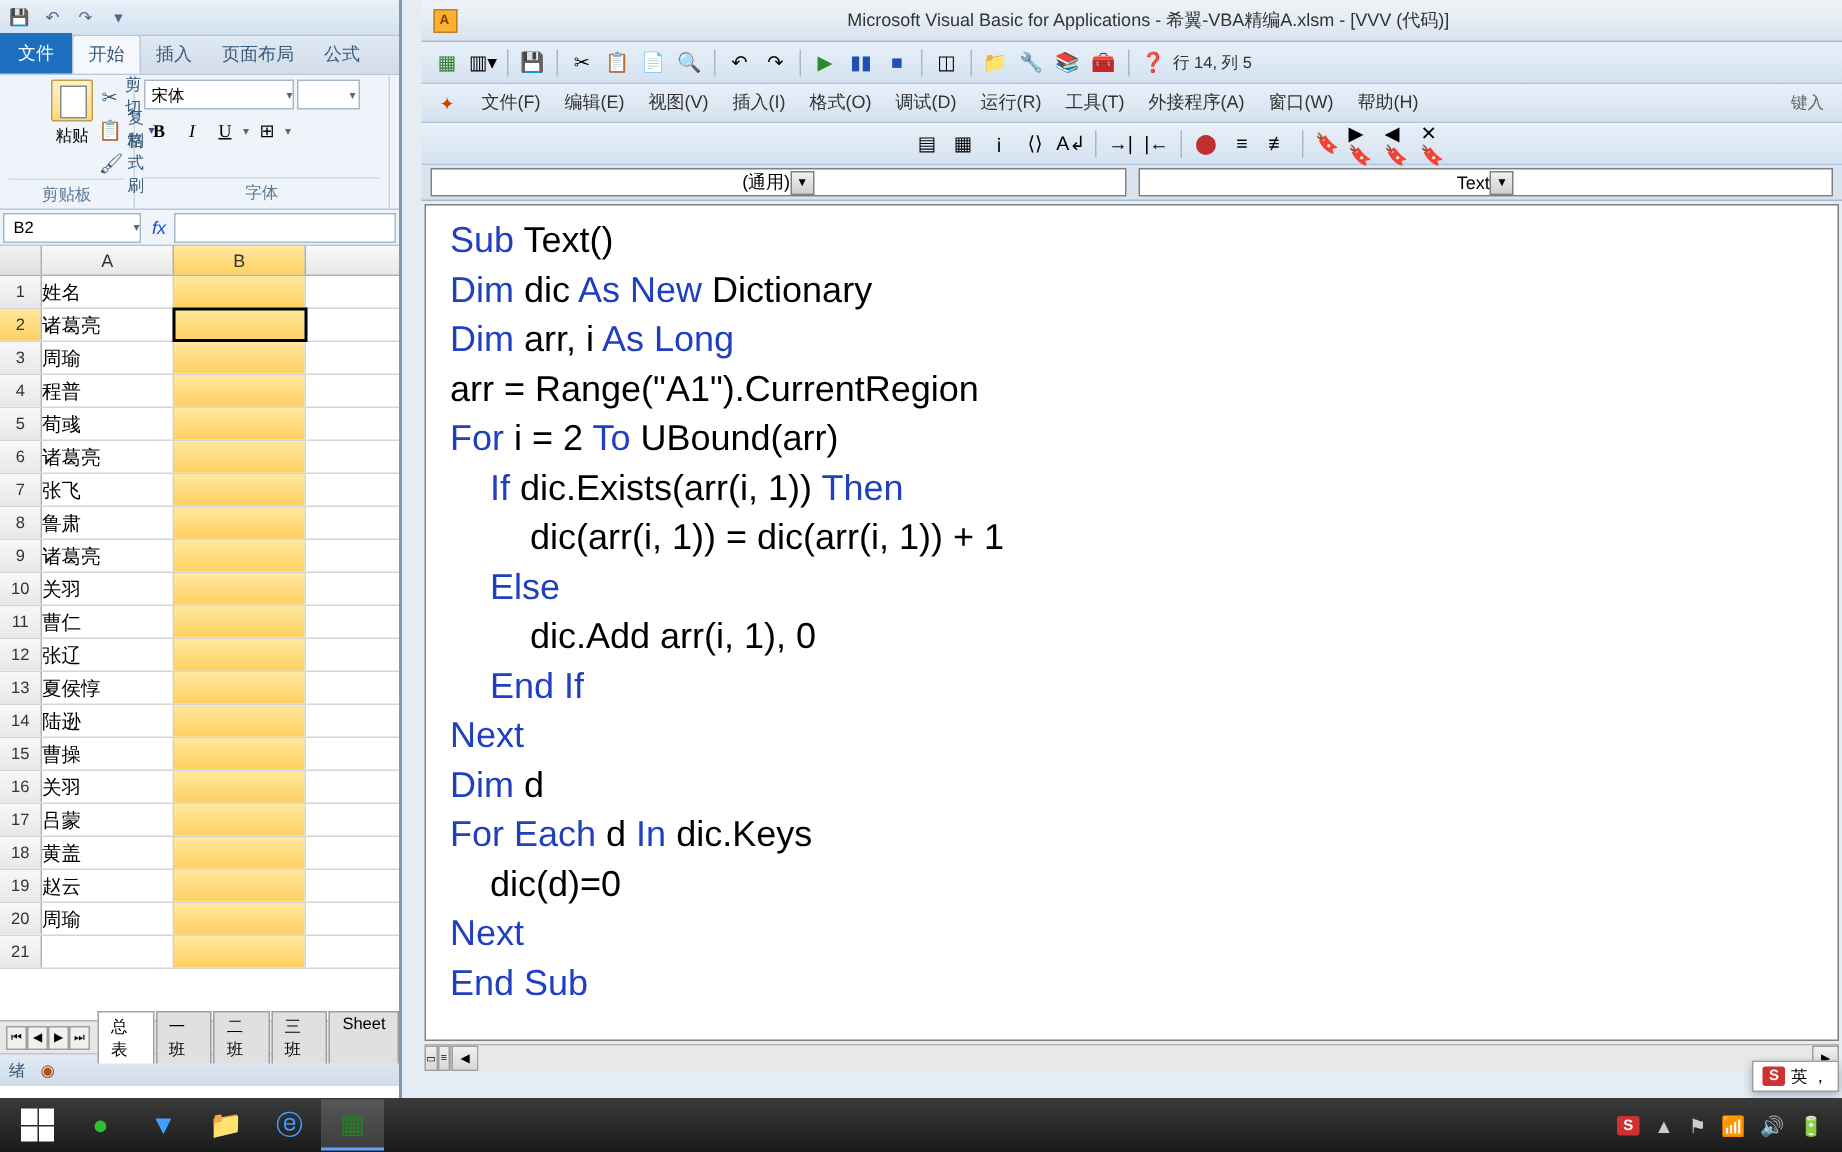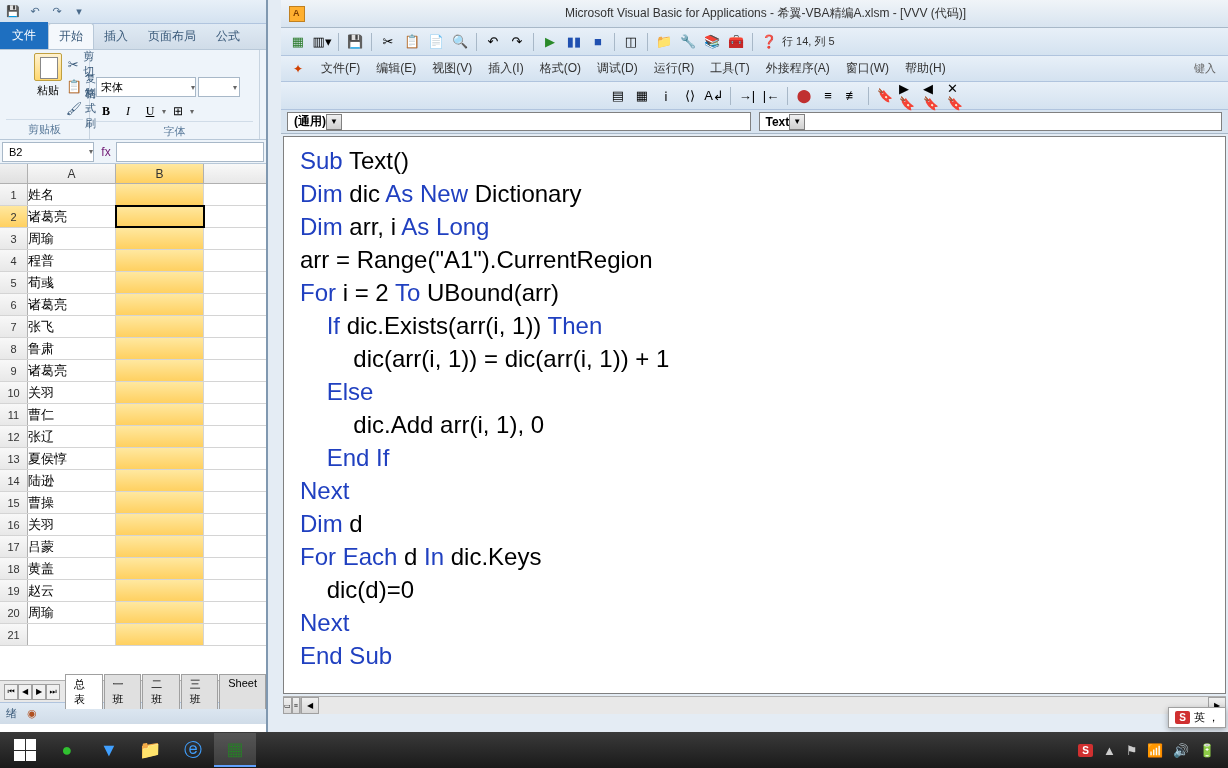--- a/index.html
+++ b/index.html
@@ -19,30 +19,30 @@
 .ribbon-group { border-right: 1px solid #c8d4e0; padding: 3px 6px; display: flex; flex-direction: column; justify-content: space-between; }
 .clipboard-grp { width: 90px; }
 .cb-row { display: flex; align-items: center; gap: 3px; font-size: 11px; color: #3a5a7a; height: 22px; cursor: pointer; }
 .cb-icon { width: 16px; height: 16px; display: inline-flex; align-items: center; justify-content: center; font-size: 13px; }
 .paste-big { font-size: 11px; text-align: center; width: 36px; margin-left: 28px; }
 .paste-ico { width: 28px; height: 28px; background: linear-gradient(#fff2d0,#ffd870); border: 1px solid #c0a040; border-radius: 2px; margin: 0 auto 2px; position: relative; }
 .paste-ico:before { content:""; position:absolute; top:3px; left:5px; width:16px; height:20px; background:#fff; border:1px solid #888; }
 .grp-label { font-size: 11px; color: #5a7a9a; text-align: center; padding-top: 2px; border-top: 1px solid #d0dce8; }
 
 .font-grp { width: 170px; }
-.font-row1 { display: flex; gap: 2px; margin-bottom: 4px; margin-top: 24px; }
+.font-row1 { display: flex; gap: 2px; margin-bottom: 4px; }
 .font-name-sel { width: 100px; height: 20px; border: 1px solid #a8b8c8; font-size: 11px; padding-left: 4px; background: #fff; display: flex; align-items: center; justify-content: space-between; }
 .font-size-sel { width: 42px; height: 20px; border: 1px solid #a8b8c8; font-size: 11px; display: flex; align-items: center; justify-content: space-between; padding: 0 2px; background: #fff; }
 .tiny-dd { font-size: 8px; color: #666; }
 .font-row2 { display: flex; gap: 2px; }
 .fmt-btn { width: 20px; height: 20px; border: 1px solid transparent; display: flex; align-items: center; justify-content: center; font-size: 12px; cursor: pointer; font-family: "Times New Roman", serif; }
 
 .namebox-row { height: 24px; border-bottom: 1px solid #b8c8d8; display: flex; align-items: center; background: #eef4fa; }
 .namebox { width: 92px; height: 20px; border: 1px solid #a8b8c8; background: #fff; margin: 0 2px; font-size: 11px; padding-left: 6px; display: flex; align-items: center; justify-content: space-between; }
-.fx-lbl { width: 20px; text-align: center; font-size: 12px; color: #701a75; }
+.fx-lbl { width: 20px; text-align: center; font-style: italic; font-size: 12px; color: #1d4ed8; }
 .formula-in { flex: 1; height: 20px; border: 1px solid #a8b8c8; background: #fff; margin-right: 2px; }
 
 .sheet-area { height: 516px; overflow: hidden; position: relative; }
 .col-headers { height: 20px; display: flex; background: linear-gradient(#f8f8f8,#e8e8e8); border-bottom: 1px solid #b0b0b0; }
 .corner { width: 28px; border-right: 1px solid #b0b0b0; background: linear-gradient(#f0f0f0,#e0e0e0); }
 .col-h { border-right: 1px solid #b0b0b0; text-align: center; font-size: 12px; line-height: 20px; color: #333; }
 .col-A { width: 88px; }
 .col-B { width: 88px; background: linear-gradient(#ffe8a0,#ffd060); }
 .grid-rows { }
 .grid-row { height: 22px; display: flex; border-bottom: 1px solid #d4d4d4; }
@@ -72,21 +72,21 @@
 .tb-pos { margin-left: 0; font-size: 11px; color: #333; }
 
 .vba-menubar { height: 26px; background: linear-gradient(#e8f0f8,#d4e2f0); display: flex; align-items: center; padding: 0 6px; gap: 0; border-bottom: 1px solid #b0c4de; font-size: 12px; }
 .menu-ico { width: 22px; height: 22px; display: flex; align-items: center; justify-content: center; margin-right: 4px; }
 .menu-item { padding: 3px 8px; cursor: pointer; color: #333; }
 .menu-right { margin-left: auto; padding: 3px 6px; font-size: 11px; color: #666; }
 
 .vba-toolbar2 { height: 28px; background: linear-gradient(#e8f0f8,#d4e2f0); display: flex; align-items: center; justify-content: flex-end; padding: 0 260px 0 6px; gap: 2px; border-bottom: 1px solid #b0c4de; }
 
 .vba-dropdowns { height: 24px; display: flex; gap: 8px; padding: 2px 6px; background: #d8e4f0; border-bottom: 1px solid #a8b8c8; }
-.vba-dd { flex: 1; background: #fff; border: 1px solid #808080; font-size: 12px; padding: 1px 6px; display: flex; align-items: center; justify-content: flex-start; font-weight: bold; }
+.vba-dd { flex: 1; background: #fff; border: 1px solid #808080; font-size: 12px; padding: 1px 6px; display: flex; align-items: center; justify-content: center; font-weight: normal; }
 .dd-arrow { width: 16px; height: 16px; background: linear-gradient(#f0f0f0,#d0d0d0); border: 1px solid #808080; display: flex; align-items: center; justify-content: center; font-size: 8px; }
 
 .code-area { background: #fff; height: 558px; overflow: auto; padding: 8px 16px; border: 1px solid #808080; margin: 2px; }
 .code-line { font-family: "NSimSun","SimSun","Courier New",monospace; font-size: 24px; line-height: 31px; white-space: pre; color: #000; }
 .kw { color: #2040c0; }
 .code-scrollbar { height: 18px; background: #e8e8e8; border-top: 1px solid #b0b0b0; margin: 0 2px; display: flex; }
 .sb-corner { width: 18px; border-right: 1px solid #b0b0b0; display: flex; }
 .sb-c-btn { width: 9px; background: linear-gradient(#f0f0f0,#d8d8d8); border: 1px solid #a0a0a0; font-size: 7px; display:flex; align-items:center; justify-content:center; cursor:pointer; }
 .sb-track { flex: 1; background: #e8e8e8; position: relative; }
 .sb-left-btn, .sb-right-btn { width: 18px; background: linear-gradient(#f0f0f0,#d8d8d8); border: 1px solid #a0a0a0; font-size: 8px; display:flex; align-items:center; justify-content:center; cursor:pointer; }

